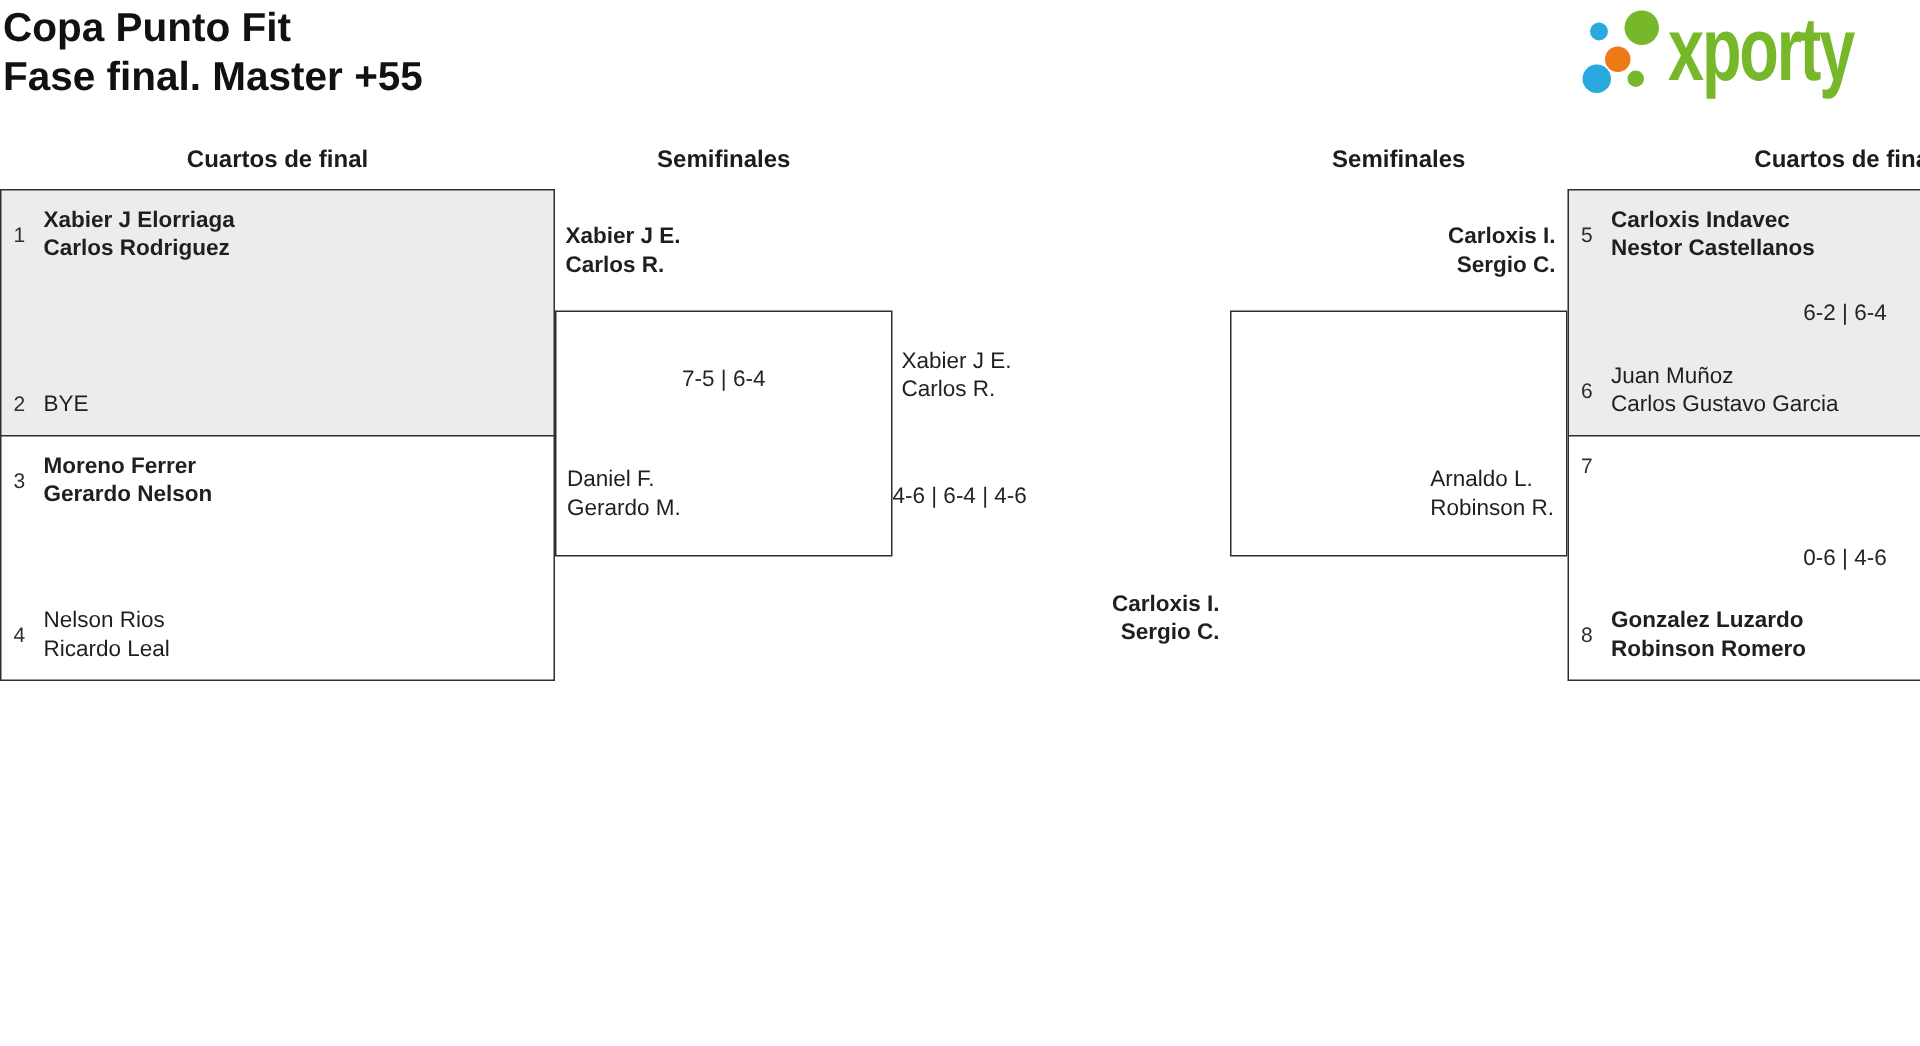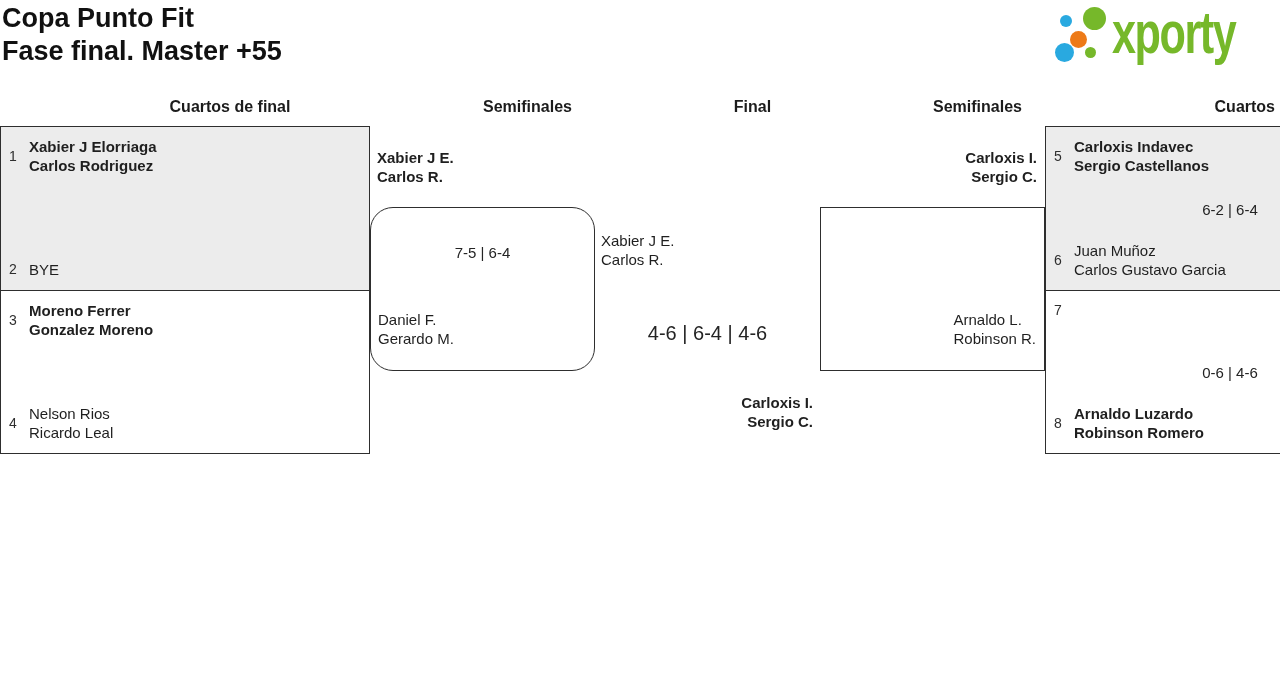--- a/index.html
+++ b/index.html
@@ -14,32 +14,32 @@
   .dot-blue-sm{left:10px;top:15px;width:12px;height:12px;background:#29a9e0;}
   .dot-green-lg{left:33px;top:7px;width:23px;height:23px;background:#76b82a;}
   .dot-orange{left:20px;top:31px;width:17px;height:17px;background:#ed7a17;}
   .dot-blue-lg{left:5px;top:43px;width:19px;height:19px;background:#29a9e0;}
   .dot-green-sm{left:35px;top:47px;width:11px;height:11px;background:#76b82a;}
   .logo-text{
     position:absolute;left:62px;top:0px;font-size:60px;line-height:66px;font-weight:700;
     color:#76b82a;letter-spacing:-2px;transform:scaleX(.72);transform-origin:left top;white-space:nowrap;
   }
   
-  .round-label{position:absolute;top:97px;font-size:16px;font-weight:700;line-height:20px;text-align:center;color:#1c1c1c;margin-left:45px;}
+  .round-label{position:absolute;top:97px;font-size:16px;font-weight:700;line-height:20px;text-align:center;color:#1c1c1c;}
   .rl-qf-left{left:0;width:370px;}
   .rl-sf-left{left:370px;width:225px;}
   .rl-final{left:595px;width:225px;}
   .rl-sf-right{left:820px;width:225px;}
   .rl-qf-right{left:1045px;width:370px;}
   
   .box{position:absolute;border:1px solid #2e2e2e;background:#ffffff;box-sizing:border-box;}
   .box.gray{background:#ececec;}
   .qf1{left:0;top:126px;width:370px;height:165px;}
   .qf2{left:0;top:290px;width:370px;height:164px;}
-  .sf-left-box{left:370px;top:207px;width:225px;height:164px;border-radius:23px;}
+  .sf-left-box{left:370px;top:207px;width:225px;height:164px;}
   .sf-right-box{left:820px;top:207px;width:225px;height:164px;}
   .qf3{left:1045px;top:126px;width:370px;height:165px;}
   .qf4{left:1045px;top:290px;width:370px;height:164px;}
   .qf-inner{display:flex;flex-direction:column;justify-content:space-between;height:100%;padding:10px 8px 11px 8px;box-sizing:border-box;}
   .team{display:flex;align-items:center;gap:6px;font-size:15px;line-height:19px;}
   .seed{width:14px;flex:none;font-size:14px;color:#2e2e2e;font-weight:400;}
   .player{display:block;}
   .player:empty{display:none;}
   .winner .player{font-weight:700;}
   .score{position:absolute;left:0;top:50%;width:100%;transform:translateY(-50%);text-align:center;font-size:15px;color:#242424;}
@@ -48,21 +48,21 @@
   .sf-score{position:absolute;top:36px;left:0;width:100%;text-align:center;font-size:15px;color:#242424;}
   .sf-loser{position:absolute;bottom:22px;font-size:15px;line-height:19px;}
   .sf-left-box .sf-loser{left:7px;margin-top:36px;}
   .sf-right-box .sf-loser{right:8px;text-align:left;}
   
   .sf-winner{position:absolute;top:148px;font-size:15px;font-weight:700;line-height:19px;}
   .sf-winner-left{left:377px;}
   .sf-winner-right{left:820px;width:217px;text-align:right;}
   
   .final-top{position:absolute;left:601px;top:231px;font-size:15px;line-height:19px;}
-  .final-score{position:absolute;left:595px;top:322px;width:225px;text-align:center;font-size:20px;color:#242424;}
+  .final-score{position:absolute;left:595px;top:322px;width:225px;font-size:15px;color:#242424;}
   .final-bottom{position:absolute;left:595px;top:393px;width:218px;text-align:right;font-size:15px;line-height:19px;font-weight:700;}
 </style>
 </head>
 <body>
 
 <div class="stage">
 
   <div class="title">
     <div>Copa Punto Fit</div>
     <div>Fase final. Master +55</div>
@@ -72,21 +72,20 @@
     <span class="dot dot-blue-sm"></span>
     <span class="dot dot-green-lg"></span>
     <span class="dot dot-orange"></span>
     <span class="dot dot-blue-lg"></span>
     <span class="dot dot-green-sm"></span>
     <span class="logo-text">xporty</span>
   </div>
 
   <div class="round-label rl-qf-left">Cuartos de final</div>
   <div class="round-label rl-sf-left">Semifinales</div>
-  <div class="round-label rl-final">Final</div>
   <div class="round-label rl-sf-right">Semifinales</div>
   <div class="round-label rl-qf-right">Cuartos de final</div>
 
   <div class="box gray qf1">
     <div class="qf-inner">
       <div class="team winner">
         <span class="seed">1</span>
         <span class="players">
           <span class="player">Xabier J Elorriaga</span>
           <span class="player">Carlos Rodriguez</span>
@@ -102,21 +101,21 @@
     </div>
 
   </div>
 
   <div class="box qf2">
     <div class="qf-inner">
       <div class="team winner">
         <span class="seed">3</span>
         <span class="players">
           <span class="player">Moreno Ferrer</span>
-          <span class="player">Gonzalez Moreno</span>
+          <span class="player">Gerardo Nelson</span>
         </span>
       </div>
       <div class="team">
         <span class="seed">4</span>
         <span class="players">
           <span class="player">Nelson Rios</span>
           <span class="player">Ricardo Leal</span>
         </span>
       </div>
     </div>
@@ -156,21 +155,21 @@
       <span class="player">Robinson R.</span>
     </div>
   </div>
 
   <div class="box gray qf3">
     <div class="qf-inner">
       <div class="team winner">
         <span class="seed">5</span>
         <span class="players">
           <span class="player">Carloxis Indavec</span>
-          <span class="player">Sergio Castellanos</span>
+          <span class="player">Nestor Castellanos</span>
         </span>
       </div>
       <div class="team">
         <span class="seed">6</span>
         <span class="players">
           <span class="player">Juan Muñoz</span>
           <span class="player">Carlos Gustavo Garcia</span>
         </span>
       </div>
     </div>
@@ -178,21 +177,21 @@
   </div>
 
   <div class="box qf4">
     <div class="qf-inner">
       <div class="team">
         <span class="seed">7</span>
       </div>
       <div class="team winner">
         <span class="seed">8</span>
         <span class="players">
-          <span class="player">Arnaldo Luzardo</span>
+          <span class="player">Gonzalez Luzardo</span>
           <span class="player">Robinson Romero</span>
         </span>
       </div>
     </div>
     <div class="score">0-6 | 4-6</div>
   </div>
 
 </div>
 
 </body></html>

